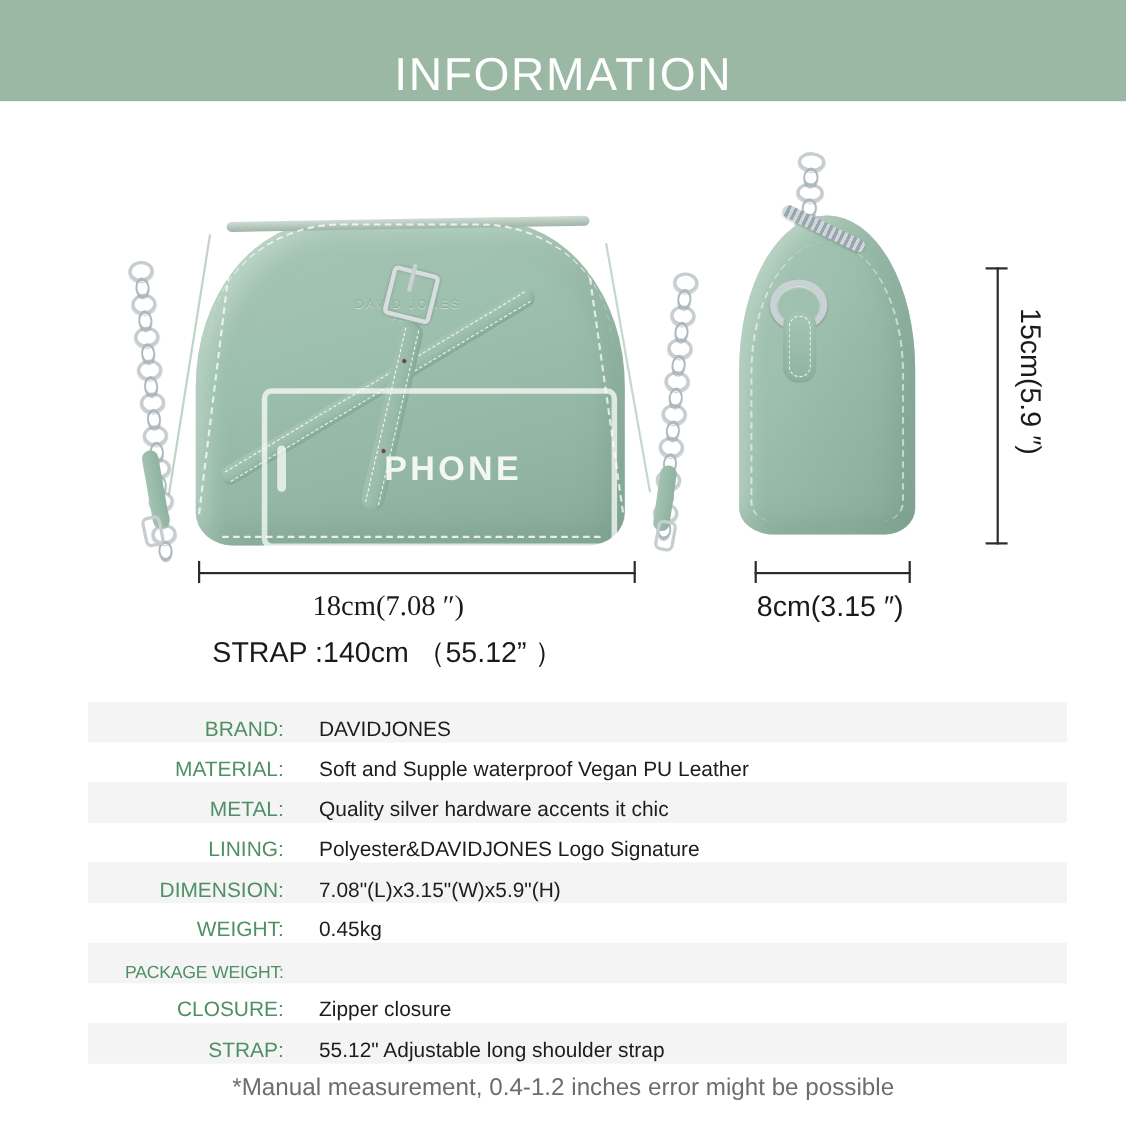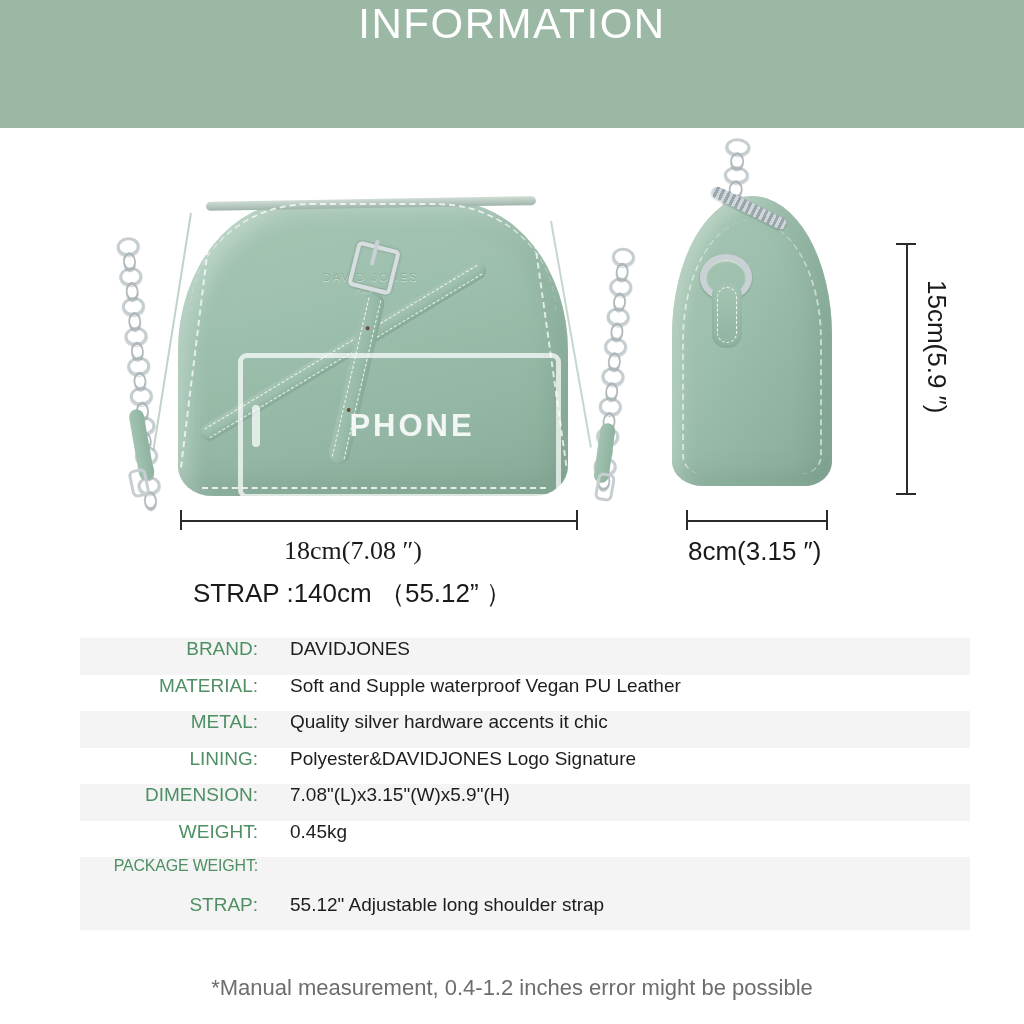--- a/index.html
+++ b/index.html
@@ -12,24 +12,24 @@
     background: #ffffff;
     font-family: "Liberation Sans", sans-serif;
     overflow: hidden;
     position: relative;
   }
 
   
   .header-band {
     position: absolute;
     left: 0; top: 0;
-    width: 1024px; height: 128px;
+    width: 1024px; height: 92px;
     background: #9bb8a5;
     display: flex;
-    align-items: flex-start;
+    align-items: flex-end;
     justify-content: center;
   }
   .header-title {
     color: #ffffff;
     font-size: 42px;
     letter-spacing: 1.5px;
     font-weight: 400;
     font-family: "Liberation Sans", sans-serif;
   }
 
@@ -372,21 +372,21 @@
   }
 
   
   .spec-table {
     position: absolute;
     left: 80px; top: 638px;
     width: 890px;
   }
   .spec-row {
     display: flex;
-    align-items: flex-start;
+    align-items: flex-end;
     height: 36.5px;
   }
   .spec-row.shaded {
     background: #f3f4f3;
   }
   .spec-label {
     width: 178px;
     text-align: right;
     padding-right: 12px;
     color: #4f8f64;
@@ -553,19 +553,23 @@
     <div class="spec-label">DIMENSION:</div>
     <div class="spec-value">7.08"(L)x3.15"(W)x5.9"(H)</div>
   </div>
   <div class="spec-row">
     <div class="spec-label">WEIGHT:</div>
     <div class="spec-value">0.45kg</div>
   </div>
   <div class="spec-row shaded">
     <div class="spec-label compact">PACKAGE WEIGHT:</div>
   </div>
+  <div class="spec-row">
+    <div class="spec-label">CLOSURE:</div>
+    <div class="spec-value">Zipper closure</div>
+  </div>
   <div class="spec-row shaded">
     <div class="spec-label">STRAP:</div>
     <div class="spec-value">55.12" Adjustable long shoulder strap</div>
   </div>
 </div>
 
 <div class="footnote">*Manual measurement, 0.4-1.2 inches error might be possible</div>
 
 </body></html>

